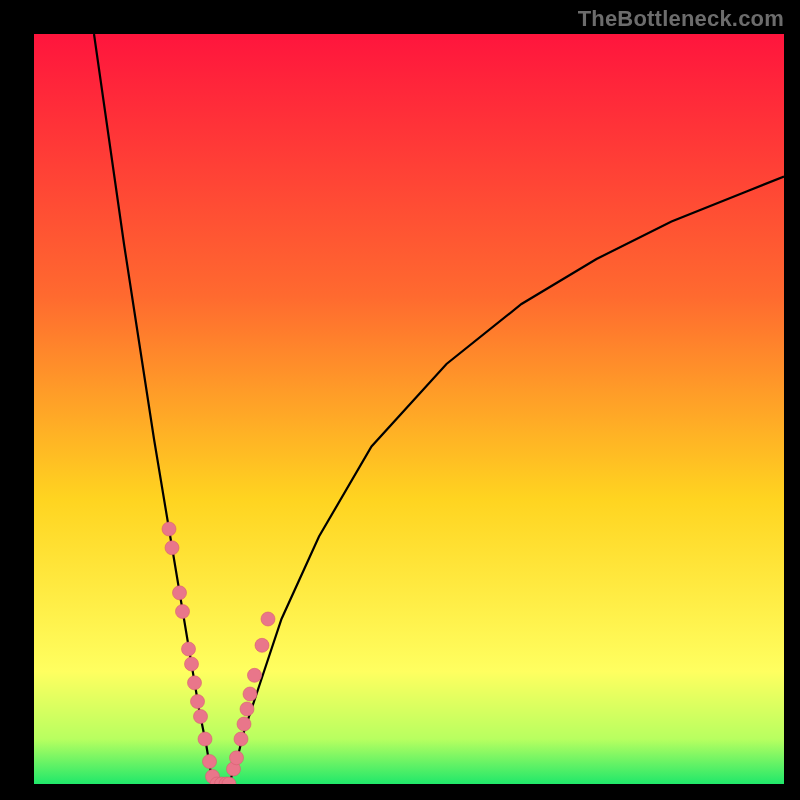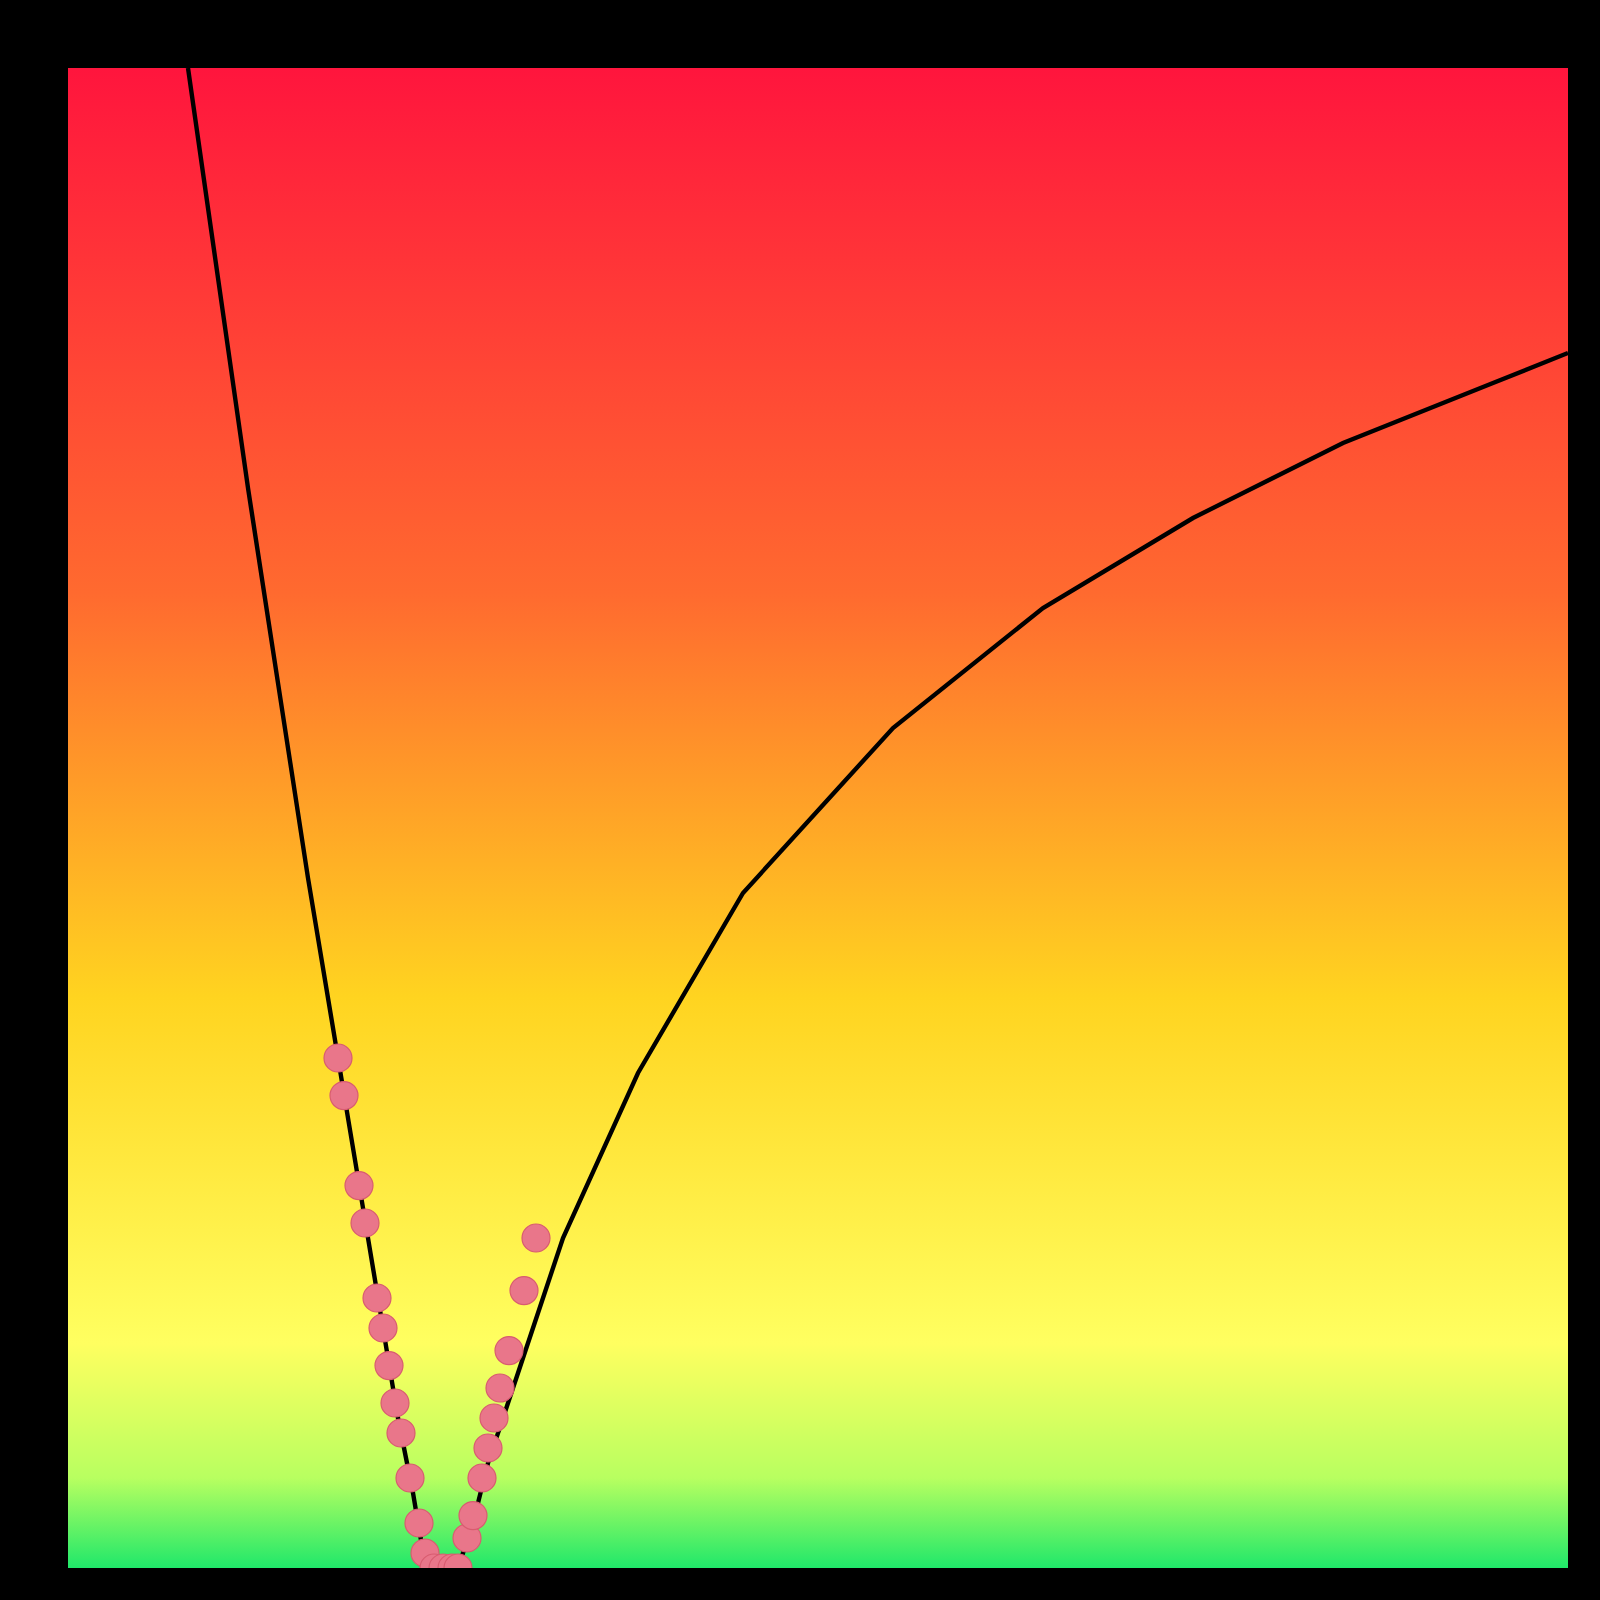--- a/index.html
+++ b/index.html
@@ -37,20 +37,21 @@
   }
   svg {
     display: block;
   }
 </style>
 </head>
 <body>
 
 <div class="frame">
 
+  <div class="watermark">TheBottleneck.com</div>
 
   <svg class="plot" viewBox="0 0 750 750" width="750" height="750">
     <defs>
       <linearGradient id="bg-grad" x1="0" y1="0" x2="0" y2="1">
         <stop id="g0" offset="0%" stop-color="#ff153d"></stop>
         <stop id="g1" offset="35%" stop-color="#ff6a2f"></stop>
         <stop id="g2" offset="62%" stop-color="#ffd420"></stop>
         <stop id="g3" offset="85%" stop-color="#ffff60"></stop>
         <stop id="g4" offset="94%" stop-color="#b8ff60"></stop>
         <stop id="g5" offset="100%" stop-color="#20e86a"></stop>

